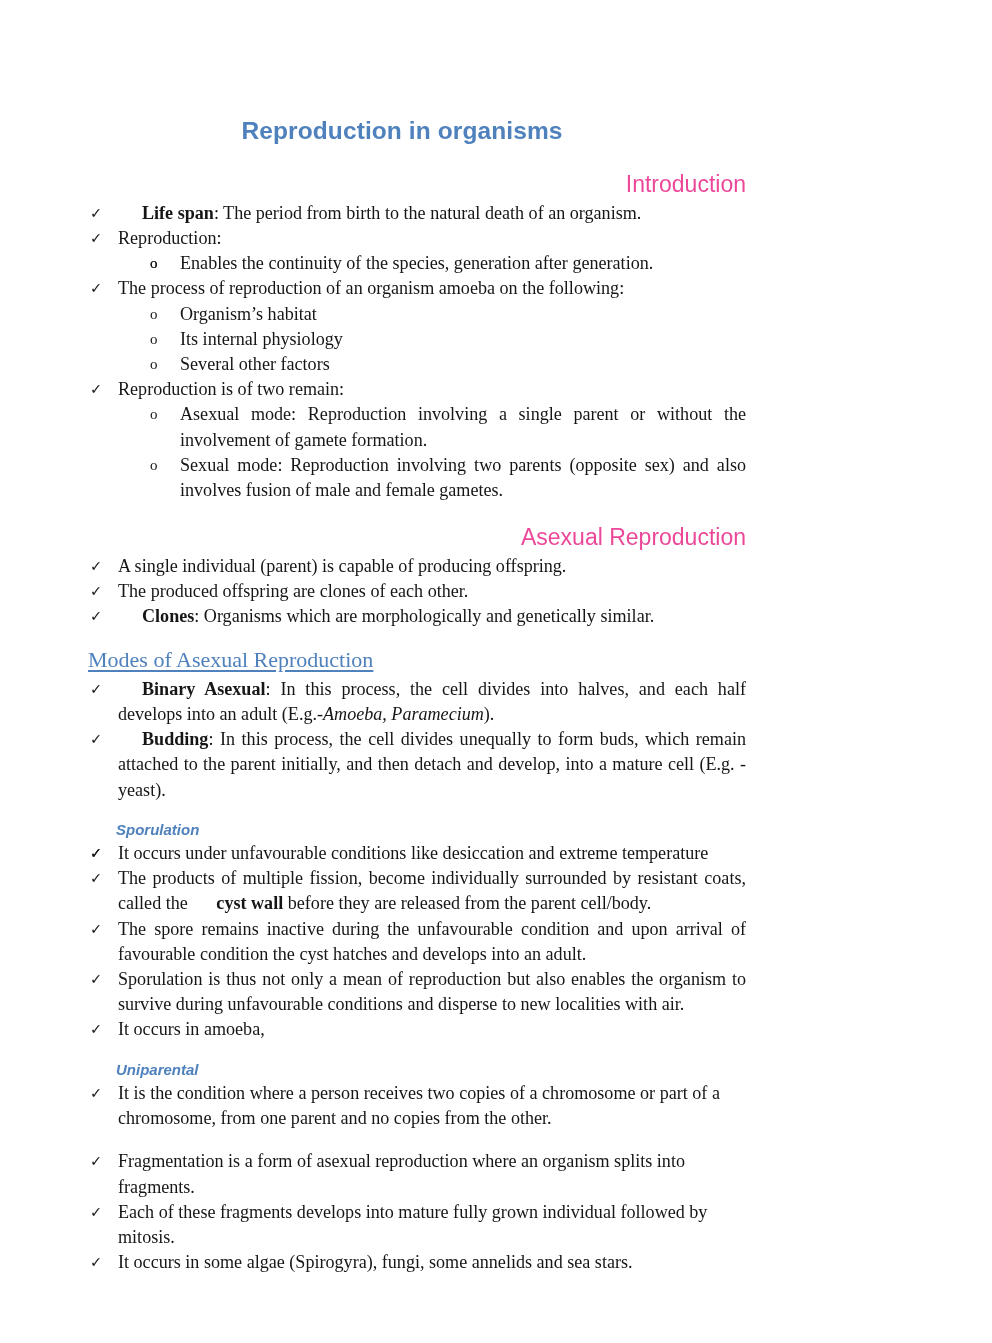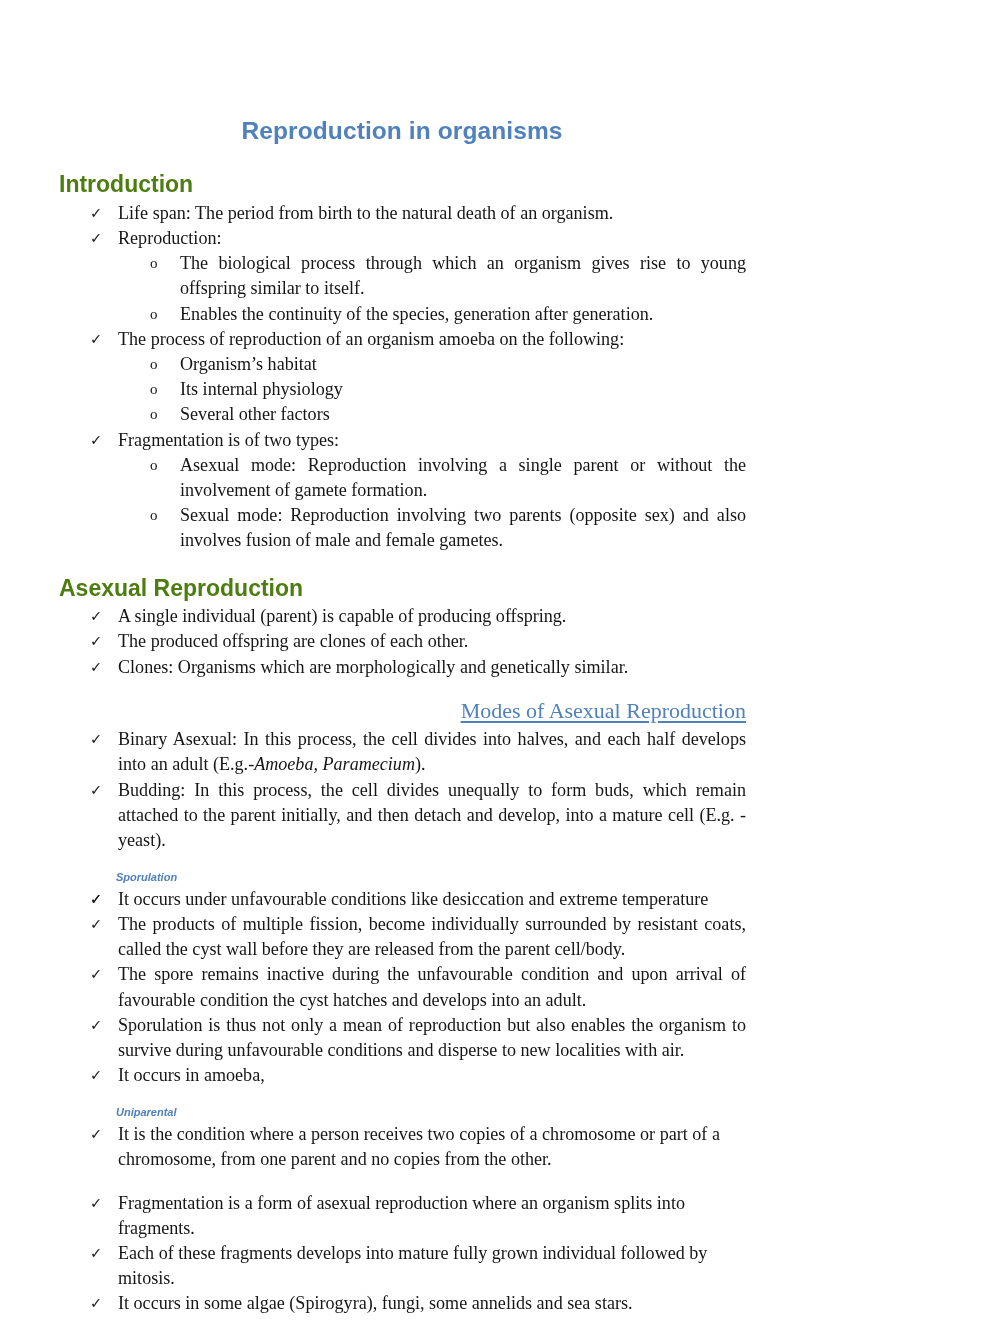--- a/index.html
+++ b/index.html
@@ -27,44 +27,44 @@
     text-align: center;
     color: #4F81BD;
     font-family: "Liberation Sans", "DejaVu Sans", sans-serif;
     font-weight: bold;
     font-size: 24.5px;
     letter-spacing: 0.1px;
     margin: 0 0 27px 0;
     line-height: 1.1;
   }
   .h1-blue {
-    color: #4d7c0f;
+    color: #ec4899;
     font-family: "Liberation Sans", "DejaVu Sans", sans-serif;
-    font-weight: bold;
+    font-weight: normal;
     font-size: 23px;
     line-height: 1.12;
     margin: 0 0 3px 1px;
+    text-align: right;
   }
   .h2-underline {
     color: #4F81BD;
     font-family: "Liberation Serif", "DejaVu Serif", serif;
     font-weight: normal;
     font-size: 22px;
     text-decoration: underline;
     text-underline-offset: 3px;
     line-height: 1.15;
     margin: 0 0 4px 30px;
-    text-align: right;
   }
   .h3-italic {
     color: #4F81BD;
     font-family: "Liberation Sans", "DejaVu Sans", sans-serif;
     font-weight: bold;
     font-style: italic;
-    font-size: 11px;
+    font-size: 15px;
     line-height: 1.15;
     margin: 0 0 3px 58px;
   }
 
   
   ul.lvl1, ul.lvl2 {
     list-style: none;
     margin: 0;
     padding: 0;
   }
@@ -100,21 +100,21 @@
     font-family: "DejaVu Sans", sans-serif;
     font-size: 14.5px;
     line-height: 25.2px;
   }
   .bullet-circle {
     font-family: "Liberation Serif", "DejaVu Serif", serif;
     font-size: 15px;
     line-height: 25.2px;
   }
 
-  b, strong { font-weight: normal; }
+  b, strong { font-weight: bold; margin-left: 24px; }
   i, em { font-style: italic; }
   .gap-md { height: 18px; }
   .gap-lg { height: 22px; }
 
   .sec { margin: 0; padding: 0; }
 </style>
 </head>
 <body>
 
 <div class="page">
@@ -132,21 +132,20 @@
       </li>
 
       <li class="b1">
         <span class="bullet-check">✓</span>
         <span>Reproduction:</span>
       </li>
 
       <ul class="lvl2">
         <li class="b2">
           <span class="bullet-circle">o</span>
-          <span>The biological process through which an organism gives rise to young offspring similar to itself.</span>
         </li>
         <li class="b2">
           <span class="bullet-circle">o</span>
           <span>Enables the continuity of the species, generation after generation.</span>
         </li>
       </ul>
 
       <li class="b1">
         <span class="bullet-check">✓</span>
         <span>The process of reproduction of an organism amoeba on the following:</span>
@@ -162,21 +161,21 @@
           <span>Its internal physiology</span>
         </li>
         <li class="b2 noj">
           <span class="bullet-circle">o</span>
           <span>Several other factors</span>
         </li>
       </ul>
 
       <li class="b1">
         <span class="bullet-check">✓</span>
-        <span>Fragmentation is of two types:</span>
+        <span>Reproduction is of two remain:</span>
       </li>
 
       <ul class="lvl2">
         <li class="b2">
           <span class="bullet-circle">o</span>
           <span>Asexual mode: Reproduction involving a single parent or without the involvement of gamete formation.</span>
         </li>
         <li class="b2">
           <span class="bullet-circle">o</span>
           <span>Sexual mode: Reproduction involving two parents (opposite sex) and also involves fusion of male and female gametes.</span>

